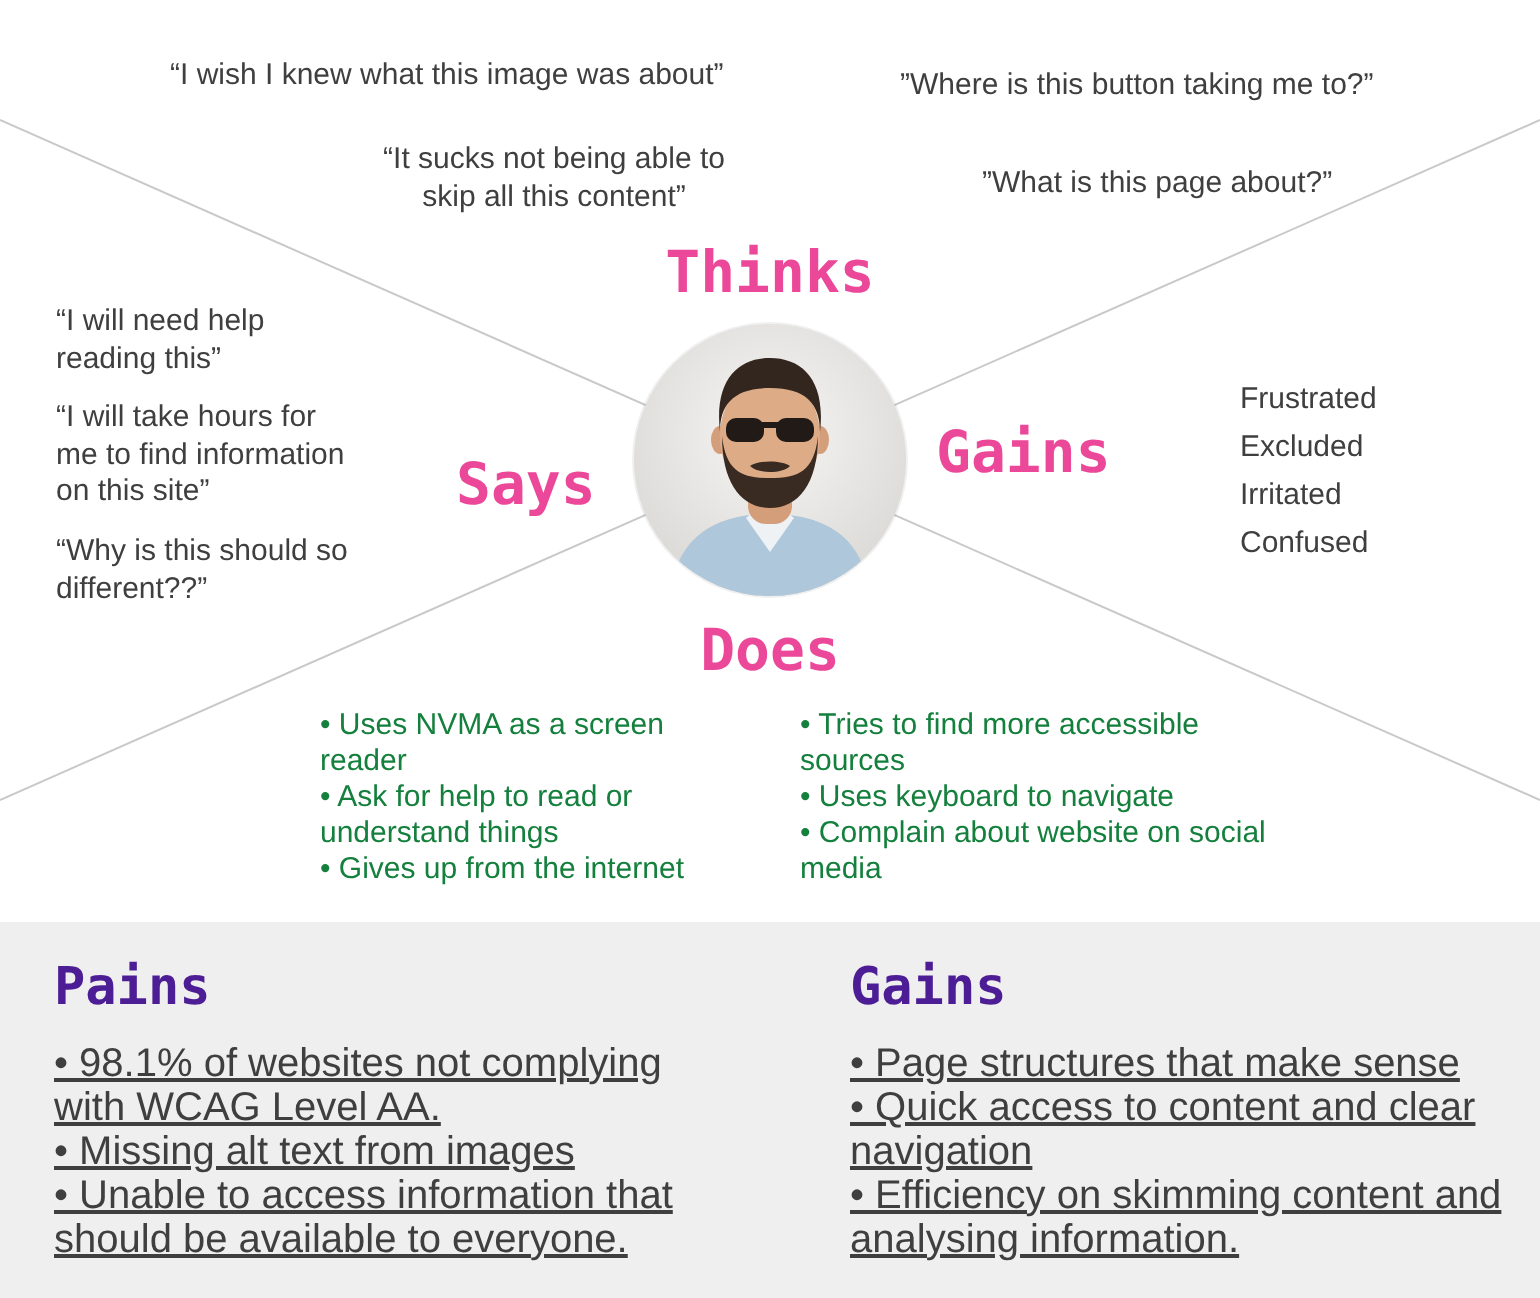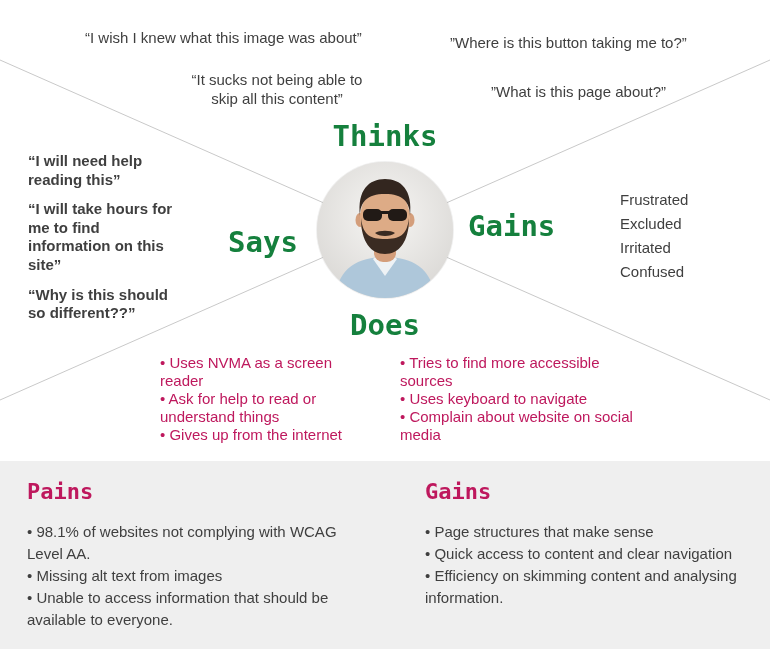--- a/index.html
+++ b/index.html
@@ -12,52 +12,52 @@
   .lines { position:absolute; left:0; top:0; }
   .lines line { stroke:#c9c9c9; stroke-width:1; }
 
   .quote {
     position:absolute; font-size:15px; color:#3f3f3f; line-height:1.27;
   }
   .nowrap { white-space:nowrap; }
 
   .quad-label {
     position:absolute; font-family:"DejaVu Sans Mono", monospace;
-    font-weight:700; font-size:29px; color:#15803d; line-height:1;
+    font-weight:700; font-size:29px; color:#ec4899; line-height:1;
   }
   .center-wide { left:0; width:770px; text-align:center; }
 
   .avatar {
     position:absolute; left:317px; top:162px; width:136px; height:136px;
     border-radius:50%; overflow:hidden;
     box-shadow:0 0 0 1px rgba(0,0,0,0.06);
     background:#e8e6e3;
   }
   .avatar svg { display:block; width:100%; height:100%; }
 
-  .says-block { position:absolute; left:28px; top:152px; width:152px;font-weight:bold; }
+  .says-block { position:absolute; left:28px; top:152px; width:152px; }
   .says-block .quote-p { font-size:15px; color:#3f3f3f; line-height:1.24; margin-bottom:11px; }
 
   .feels-list { position:absolute; left:620px; top:188px; }
   .feels-item { font-size:15px; color:#3f3f3f; line-height:24px; }
 
-  .does-col { position:absolute; top:354px; font-size:15px; color:#be185d; line-height:18px; }
+  .does-col { position:absolute; top:354px; font-size:15px; color:#15803d; line-height:18px; }
   .does-left  { left:160px; width:196px; }
   .does-right { left:400px; width:240px; }
 
   .panel {
     position:absolute; left:0; top:461px; width:770px; height:188px;
     background:#efefef;
   }
   .panel-title {
     position:absolute; top:20px;
     font-family:"DejaVu Sans Mono", monospace; font-weight:700;
-    font-size:22px; color:#be185d; line-height:1;
+    font-size:26px; color:#4c1d95; line-height:1;
   }
-  .panel-list { position:absolute; top:60px; font-size:15px; color:#3f3f3f; line-height:22px; }
+  .panel-list { position:absolute; top:60px; font-size:20px; color:#3f3f3f; line-height:22px;text-decoration:underline; }
   .pains-title { left:27px; }
   .pains-list  { left:27px; width:340px; }
   .gains-title { left:425px; }
   .gains-list  { left:425px; width:332px; }
 </style>
 </head>
 <body>
 
 <div class="canvas">
 

